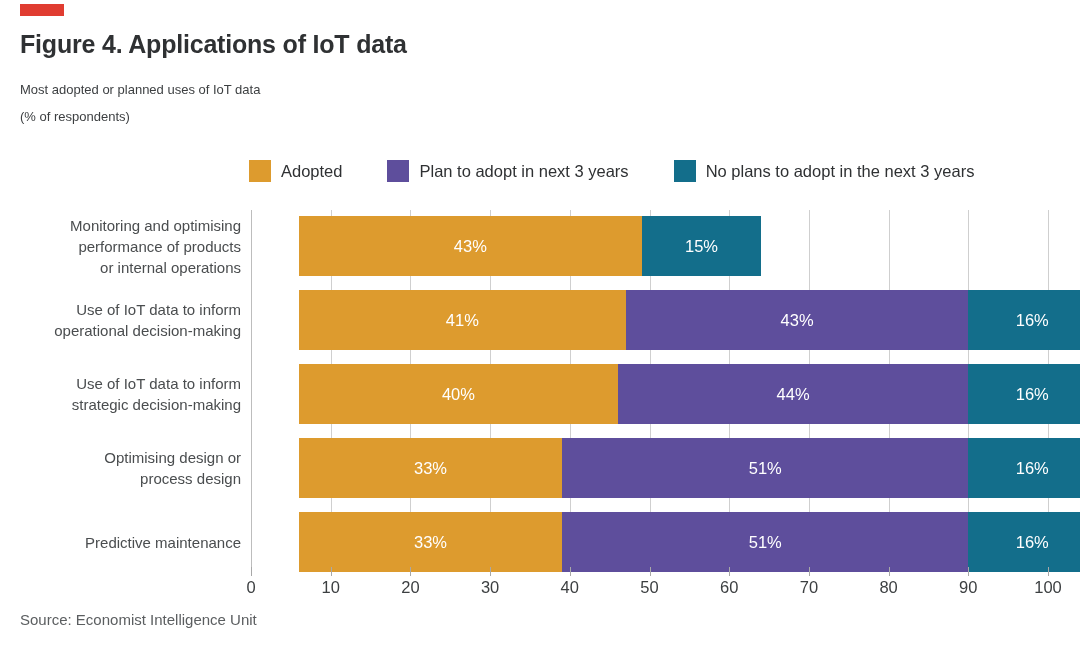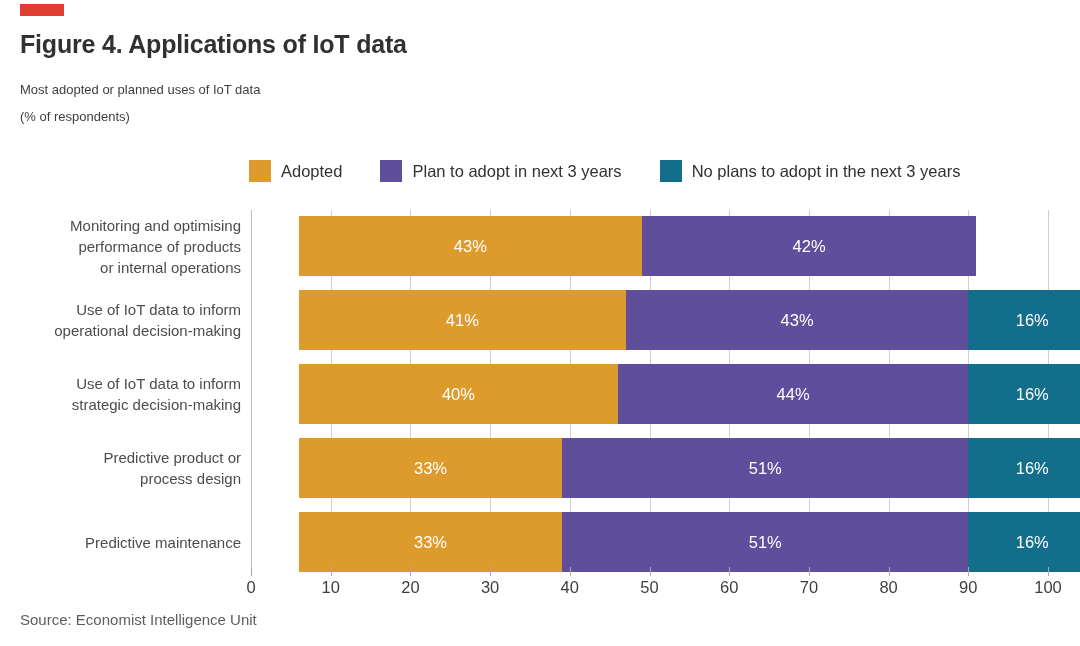--- a/index.html
+++ b/index.html
@@ -45,20 +45,21 @@
     white-space: pre-line;
   }
 
   
   .legend {
     position: absolute;
     left: 249px;
     top: 160px;
     display: flex;
     align-items: center;
+    gap: 7px;
   }
   .legend-item {
     display: flex;
     align-items: center;
     margin-right: 38px;
   }
   .legend-item:last-child { margin-right: 0; }
   .legend-swatch {
     width: 22px;
     height: 22px;
@@ -202,21 +203,21 @@
 
 <div class="chart-area">
   <div class="cat-labels" id="cat-labels">
       <div class="cat-label" style="top: 4.5px;">Monitoring and optimising
 performance of products
 or internal operations</div>
       <div class="cat-label" style="top: 89px;">Use of IoT data to inform
 operational decision-making</div>
       <div class="cat-label" style="top: 163px;">Use of IoT data to inform
 strategic decision-making</div>
-      <div class="cat-label" style="top: 237px;">Predictive product or
+      <div class="cat-label" style="top: 237px;">Optimising design or
 process design</div>
       <div class="cat-label" style="top: 321.5px;">Predictive maintenance</div>
     </div>
   <div class="plot">
     <div class="gridlines" id="gridlines">
         <div class="gridline axis-start" style="left: 0px;"></div>
         <div class="gridline" style="left: 79.7px;"></div>
         <div class="gridline" style="left: 159.4px;"></div>
         <div class="gridline" style="left: 239.1px;"></div>
         <div class="gridline" style="left: 318.8px;"></div>
@@ -225,22 +226,22 @@
         <div class="gridline" style="left: 557.9px;"></div>
         <div class="gridline" style="left: 637.6px;"></div>
         <div class="gridline" style="left: 717.3px;"></div>
         <div class="gridline" style="left: 797px;"></div>
       </div>
     <div class="rows" id="rows">
         <div class="bar-row" style="top: 6px;">
           <div class="seg" style="width: 342.71px; background: rgb(221, 155, 46);">
             <span>43%</span>
           </div>
-          <div class="seg" style="width: 334.74px; background: rgb(94, 78, 156);">
-            <span>42%</span>
+          <div class="seg" style="width: 119.55px; background: rgb(19, 110, 139);">
+            <span>15%</span>
           </div>
         </div>
         <div class="bar-row" style="top: 80px; text-align: right;">
           <div class="seg" style="width: 326.77px; background: rgb(221, 155, 46);">
             <span>41%</span>
           </div>
           <div class="seg" style="width: 342.71px; background: rgb(94, 78, 156);">
             <span>43%</span>
           </div>
           <div class="seg" style="width: 127.52px; background: rgb(19, 110, 139);">

